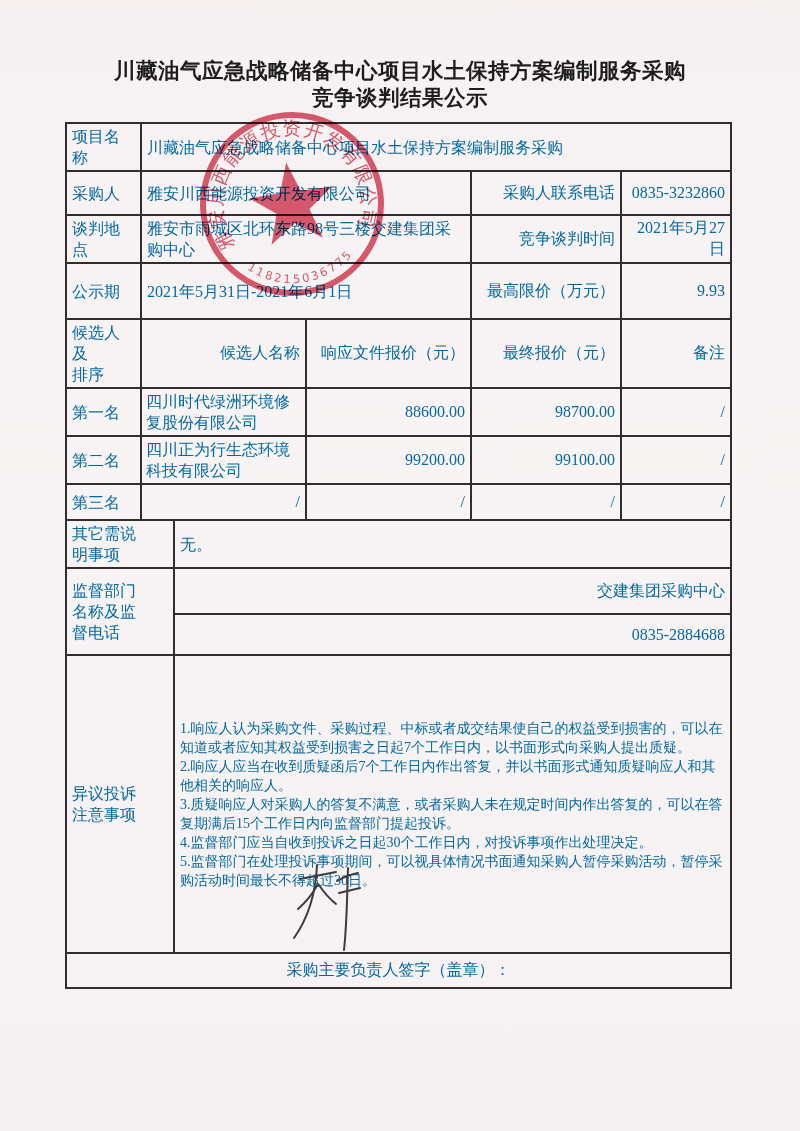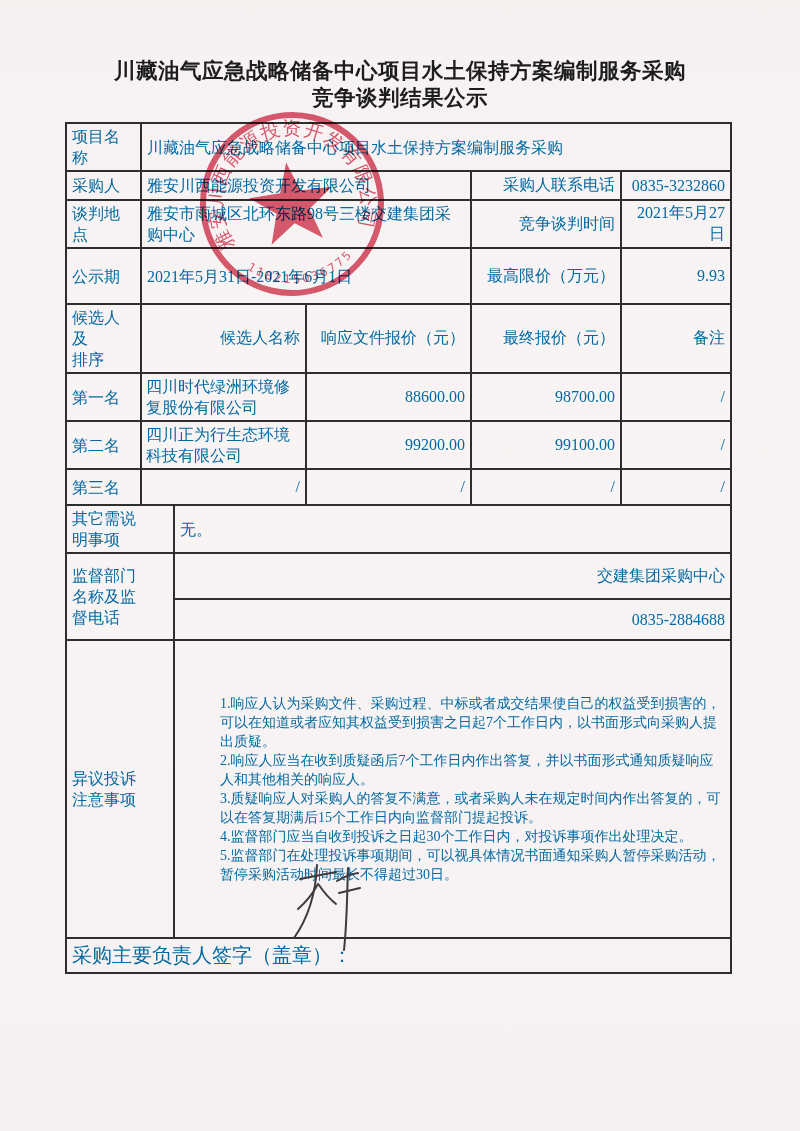--- a/index.html
+++ b/index.html
@@ -19,22 +19,22 @@
   table.doc td{
     border:2px solid #2e2e2e;
     padding:2px 5px;
     vertical-align:middle;
     overflow:hidden;
   }
   td.lab{white-space:pre-line;text-align:left;padding-left:5px;line-height:21px;}
   td.val{text-align:left;padding-left:9px;line-height:21px;}
   td.ctr{text-align:right;padding-left:2px;padding-right:2px;}
   td.notes-cell{vertical-align:top;padding:68px 8px 6px 6px;}
-  .notes-item{font-size:14px;line-height:19px;text-align:left;margin-left:40px;}
-  .sig-cell{text-align:left;padding-left:8px;font-size:20px;font-family:Liberation Mono, monospace;}
+  .notes-item{font-size:14px;line-height:19px;text-align:left;}
+  .sig-cell{text-align:center;padding-left:8px;font-size:16px;font-family:Liberation Mono, monospace;}
   svg.overlay{position:absolute;pointer-events:none;}
   #stamp{left:190px;top:100px;mix-blend-mode:multiply;opacity:0.88;}
   #signature{left:280px;top:858px;}
 </style>
 </head>
 <body>
 
 <div class="titleblock">
   <div>川藏油气应急战略储备中心项目水土保持方案编制服务采购</div>
   <div>竞争谈判结果公示</div>
@@ -47,21 +47,21 @@
       <col style="width:132px">
     <col style="width:165px">
       <col style="width:150px">
       <col style="width:110px">
   </colgroup>
   <tbody>
     <tr style="height:42px">
       <td class="lab">项目名称</td>
       <td class="val" colspan="5">川藏油气应急战略储备中心项目水土保持方案编制服务采购</td>
     </tr>
-    <tr style="height:29px">
+    <tr style="height:44px">
       <td class="lab">采购人</td>
       <td class="val" colspan="3">雅安川西能源投资开发有限公司</td>
       <td class="ctr">采购人联系电话</td>
       <td class="ctr">0835-3232860</td>
     </tr>
     <tr style="height:42px">
       <td class="lab">谈判地点</td>
       <td class="val" colspan="3">雅安市雨城区北环东路98号三楼交建集团采购中心</td>
       <td class="ctr">竞争谈判时间</td>
       <td class="ctr">2021年5月27日</td>

